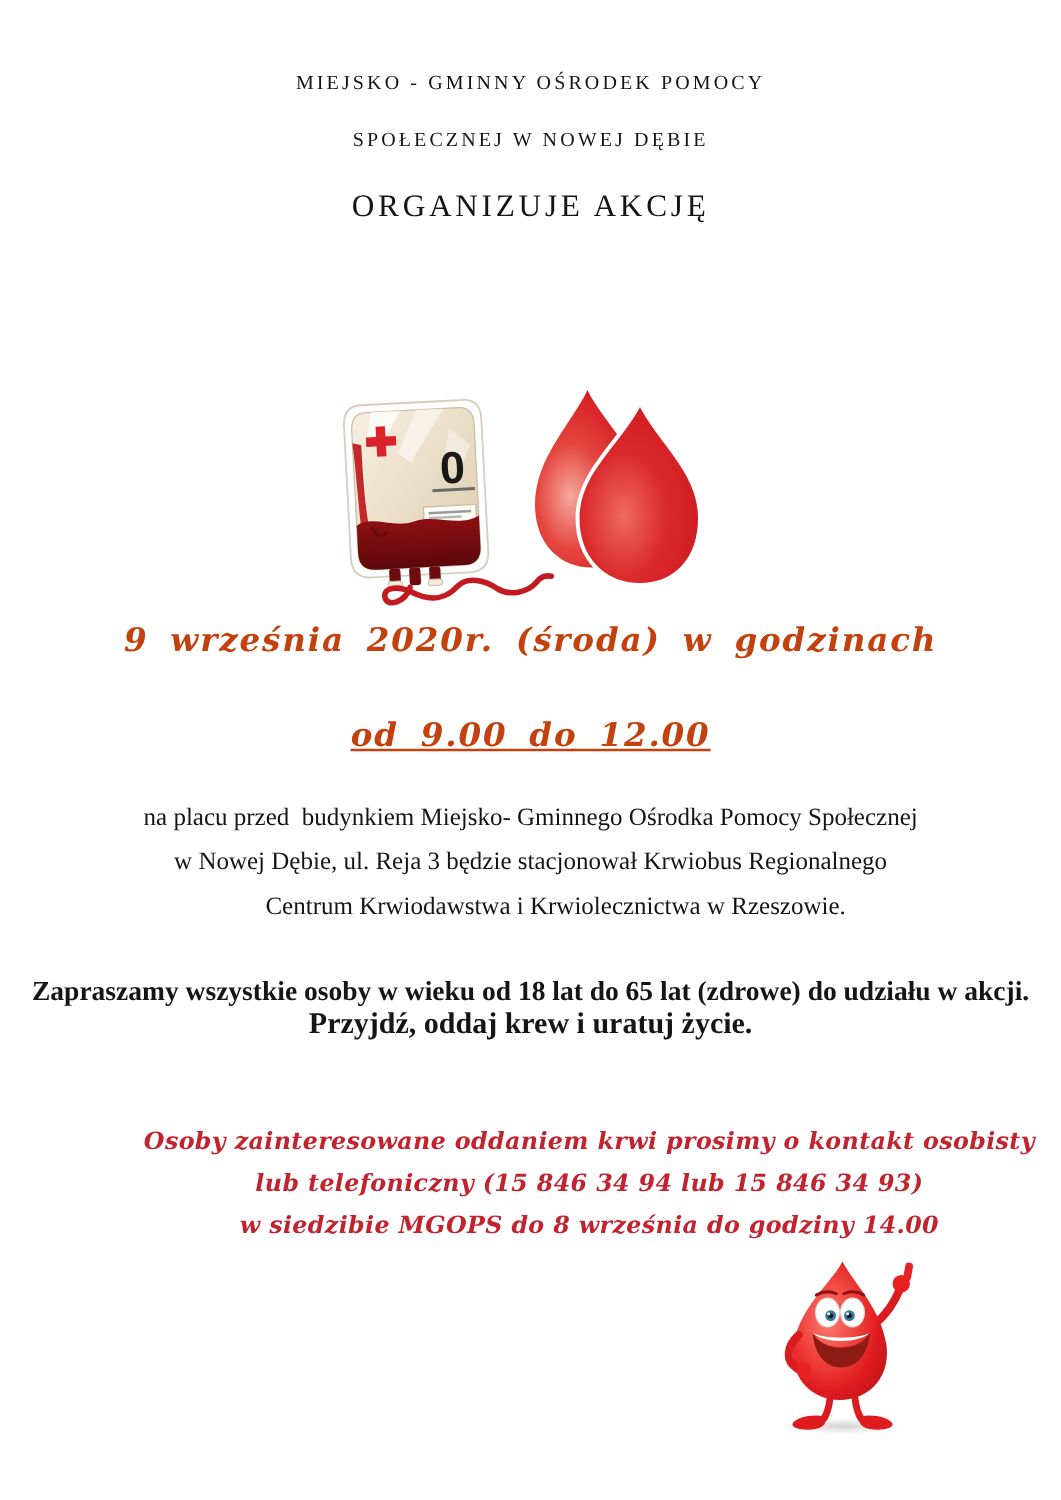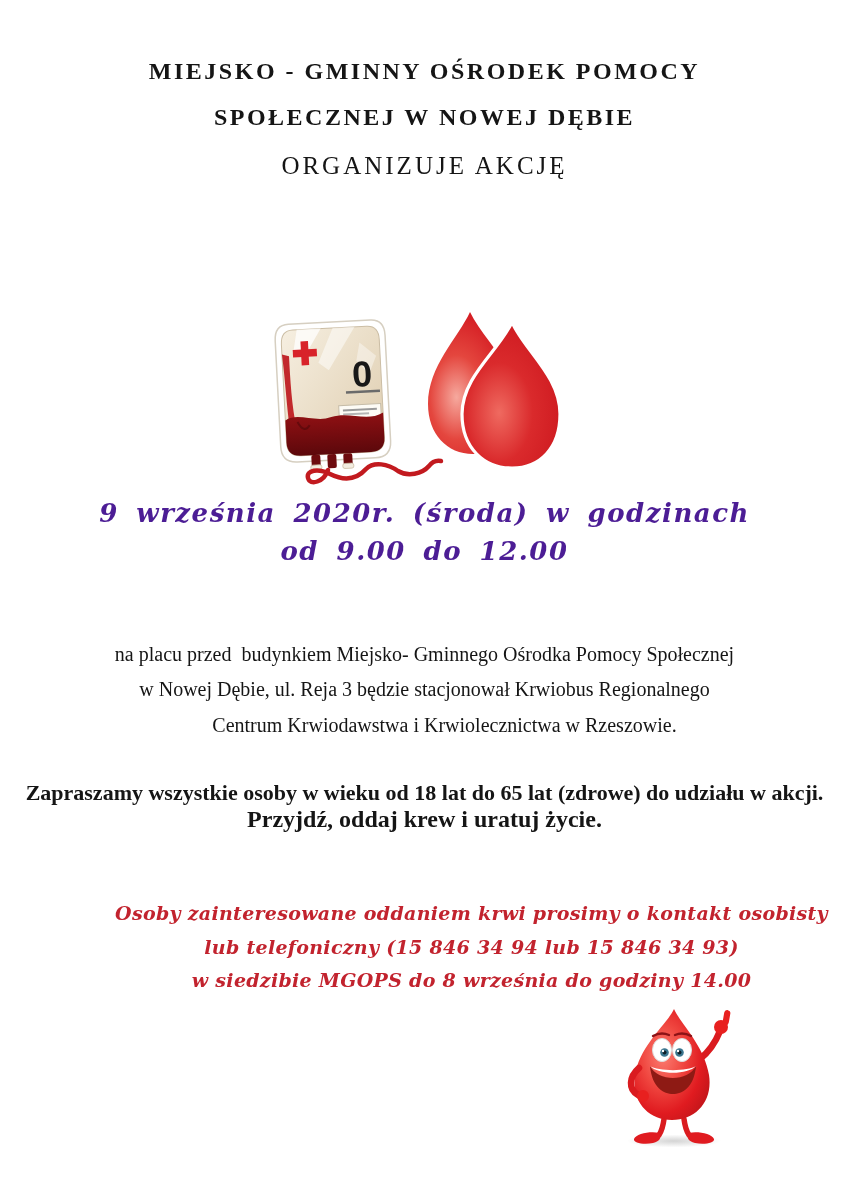--- a/index.html
+++ b/index.html
@@ -5,37 +5,37 @@
   html,body{margin:0;padding:0;background:#ffffff;}
   .poster{
     position:relative;
     width:849px;height:1200px;
     background:#ffffff;
     overflow:hidden;
     font-family:"Liberation Serif", serif;
     color:#151515;
   }
   .line{position:absolute;left:0;width:100%;text-align:center;white-space:pre;}
-  .title{font-weight:bold;font-size:24px;letter-spacing:2.5px;}
+  .title{font-weight:normal;font-size:16px;letter-spacing:2.5px;}
   .title-1{top:58px;}
   .title-2{top:104px;}
   .subtitle{top:152px;font-size:25px;letter-spacing:3px;}
   .heading{
     top:234px;
     font-family:"Liberation Sans", sans-serif;
     font-weight:900;font-size:39px;letter-spacing:5px;
   }
   .date-line{
     font-family:"DejaVu Serif", serif;
     font-style:italic;font-weight:bold;
-    font-size:26px;color:#4c1d95;
+    font-size:26px;color:#c2410c;
     letter-spacing:1.5px;word-spacing:7px;
   }
   .date-1{top:498px;}
-  .date-2{top:536px;}
+  .date-2{top:574px;text-decoration:underline;}
   .body-line{font-weight:normal;font-size:20px;}
   .loc-1{top:643px;}
   .loc-2{top:678px;}
   .loc-3{top:714px;padding-left:20px;}
   .invite{top:780px;font-weight:bold;font-size:22px;}
   .cta{top:806px;font-weight:bold;font-size:24px;}
   .contact-line{
     font-family:"DejaVu Serif", serif;
     font-style:italic;font-weight:bold;
     font-size:19px;color:#c2232e;letter-spacing:0.3px;margin-left:47px;

